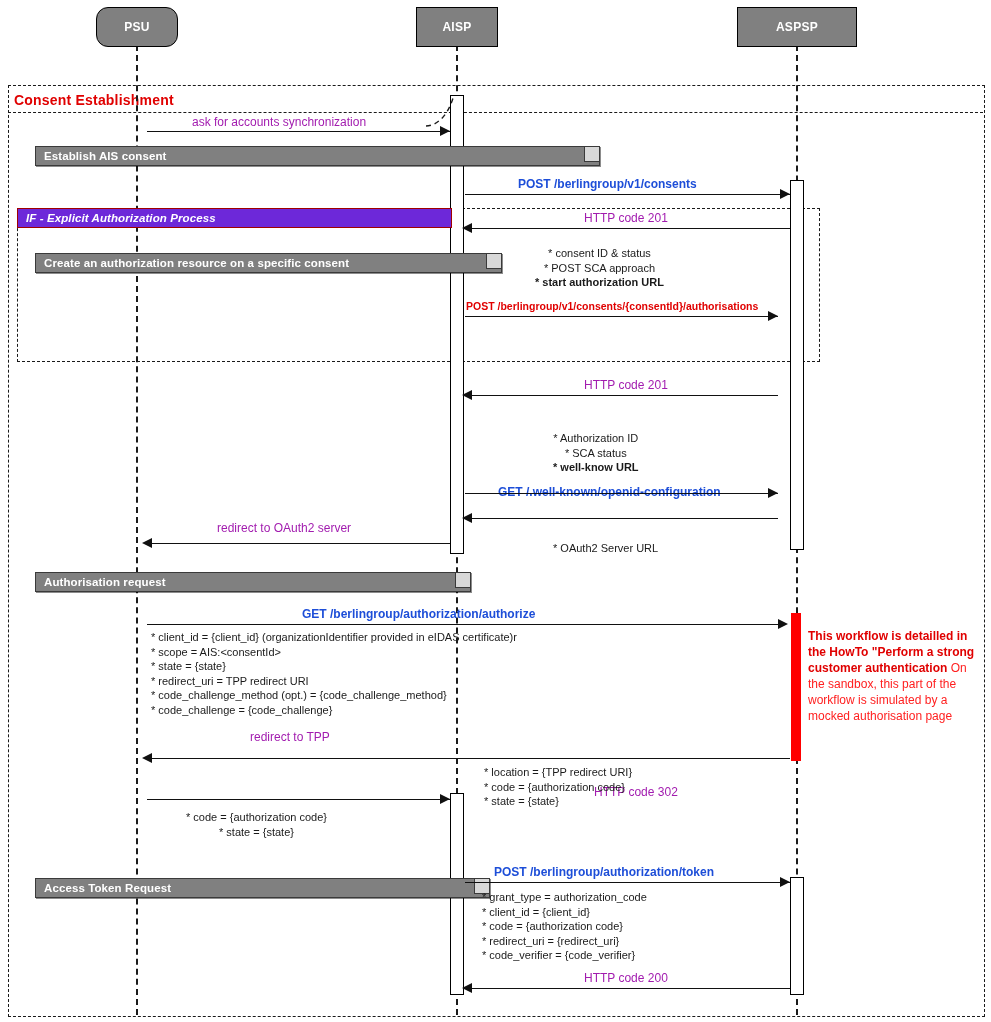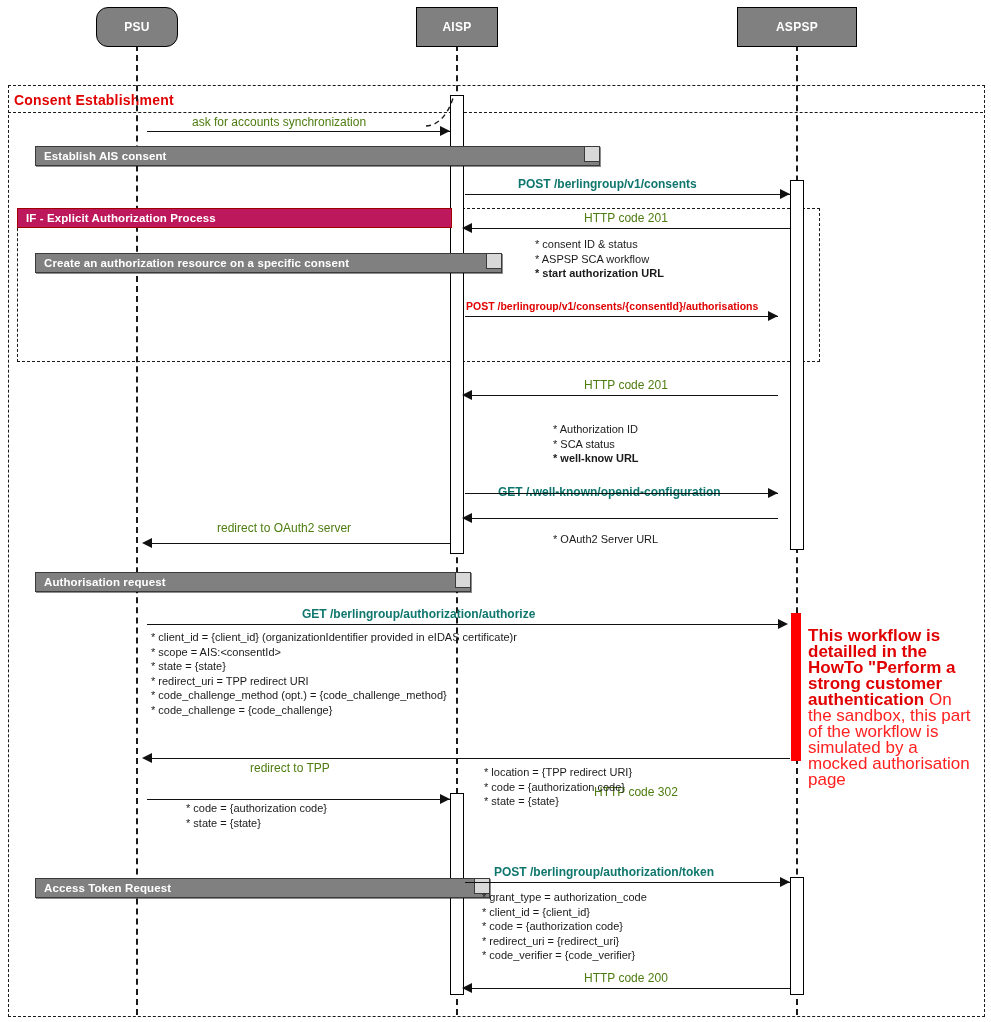--- a/index.html
+++ b/index.html
@@ -21,39 +21,39 @@
     letter-spacing:.2px;white-space:nowrap;}
   .frame-sep{position:absolute;border-top:1.5px dashed #1a1a1a;}
 
   
   .banner{position:absolute;height:20px;background:#808080;border:1px solid #3a3a3a;
     color:#fff;font-weight:bold;font-size:11.5px;display:flex;align-items:center;
     padding-left:8px;box-sizing:border-box;letter-spacing:.1px;
     box-shadow:1px 1px 0 rgba(0,0,0,.45);}
   .banner .fold{position:absolute;right:0;top:0;width:14px;height:14px;
     background:#d8d8d8;border-left:1px solid #3a3a3a;border-bottom:1px solid #3a3a3a;}
-  .banner.red{background:#be185d;border-color:#a00000;box-shadow:none;}
+  .banner.red{background:#6d28d9;border-color:#a00000;box-shadow:none;font-style:italic;}
 
   
   .msg-line{position:absolute;height:0;border-top:1.6px solid #111;}
   .arrow-r{position:absolute;width:0;height:0;border-top:5px solid transparent;
     border-bottom:5px solid transparent;border-left:10px solid #111;}
   .arrow-l{position:absolute;width:0;height:0;border-top:5px solid transparent;
     border-bottom:5px solid transparent;border-right:10px solid #111;}
-  .msg-label{position:absolute;font-size:12px;color:#4d7c0f;white-space:nowrap;}
-  .msg-label.red{color:#0f766e;font-weight:bold;}
+  .msg-label{position:absolute;font-size:12px;color:#a21caf;white-space:nowrap;}
+  .msg-label.red{color:#1d4ed8;font-weight:bold;}
   .msg-label.red-small{color:#e00000;font-weight:bold;font-size:10.5px;}
 
   
   .params{position:absolute;font-size:11px;color:#1a1a1a;line-height:14.6px;
     white-space:nowrap;}
-  .params.center{text-align:left;}
+  .params.center{text-align:center;margin-top:9px;}
 
   .note-bar{position:absolute;width:9px;background:#ff0000;}
-  .note-text{position:absolute;width:170px;font-size:17px;line-height:16px;}
+  .note-text{position:absolute;width:170px;font-size:12px;line-height:16px;}
   .note-text .hdr{color:#e00000;font-weight:bold;}
   .note-text .body{color:#ff2020;}
 </style>
 </head>
 <body>
 
 <div id="canvas">
 
   <div class="frame" style="left:8px;top:85px;width:975px;height:930px;"></div>
   <div class="frame-title" style="left:14px;top:92px;">Consent Establishment</div>
@@ -100,21 +100,21 @@
 
   <div class="banner red" style="left:17px;top:208px;width:435px;">
     <span>IF -  Explicit Authorization Process</span>
   </div>
 
   <div class="msg-label" style="left:584px;top:211px;">HTTP code 201</div>
   <div class="msg-line" style="left:466px;top:228px;width:324px;"></div>
   <div class="arrow-l" style="left:462px;top:223px;"></div>
   <div class="params center" style="left:535px;top:237px;">
     <div>* consent ID &amp; status</div>
-    <div>* ASPSP SCA workflow</div>
+    <div>* POST SCA approach</div>
     <div style="font-weight:bold;">* start authorization URL</div>
   </div>
 
   <div class="banner" style="left:35px;top:253px;width:467px;">
     <span>Create an authorization resource on a specific consent</span>
     <span class="fold"></span>
   </div>
 
   <div class="msg-label red-small" style="left:466px;top:300px;">POST /berlingroup/v1/consents/{consentId}/authorisations</div>
   <div class="msg-line" style="left:465px;top:316px;width:313px;"></div>
@@ -167,21 +167,21 @@
 
   <div class="msg-label" style="left:594px;top:741px;margin-top:44px;">HTTP code 302</div>
   <div class="msg-line" style="left:147px;top:758px;width:643px;"></div>
   <div class="arrow-l" style="left:142px;top:753px;"></div>
   <div class="params" style="left:484px;top:765px;">
     <div>* location = {TPP redirect URI}</div>
     <div>* code = {authorization code}</div>
     <div>* state = {state}</div>
   </div>
 
-  <div class="msg-label" style="left:250px;top:761px;text-align:center;">redirect to TPP</div>
+  <div class="msg-label" style="left:250px;top:730px;text-align:center;">redirect to TPP</div>
   <div class="msg-line" style="left:147px;top:799px;width:303px;"></div>
   <div class="arrow-r" style="left:440px;top:794px;"></div>
   <div class="params center" style="left:186px;top:801px;">
     <div>* code = {authorization code}</div>
     <div>* state = {state}</div>
   </div>
 
   <div class="banner" style="left:35px;top:833px;width:455px;margin-top:45px;">
     <span>Access Token Request</span>
     <span class="fold"></span>

